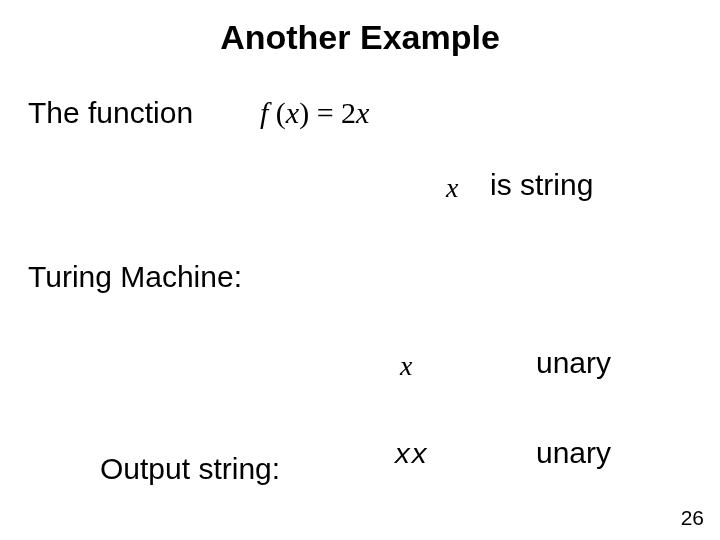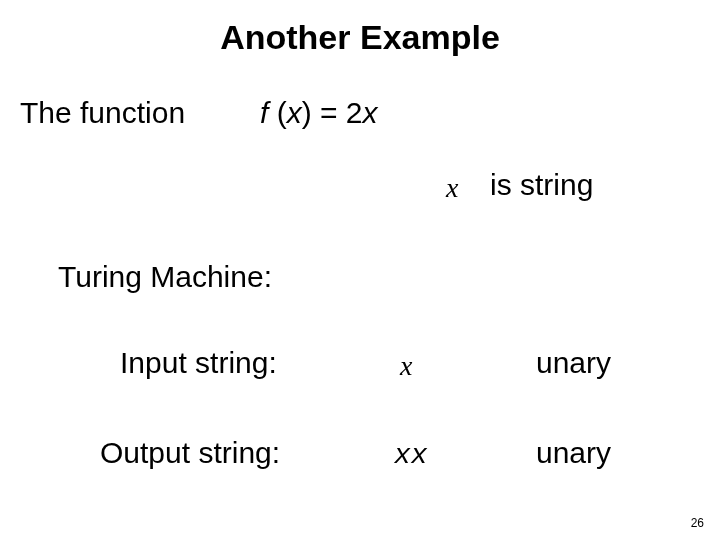--- a/index.html
+++ b/index.html
@@ -23,28 +23,28 @@
     top: 18px;
     left: 0;
     width: 100%;
     text-align: center;
     font-size: 34px;
     font-weight: bold;
   }
   .line1-left {
     position: absolute;
     top: 96px;
-    left: 20px;
+    left: 28px;
     font-size: 30px;
   }
   .line1-formula {
     position: absolute;
     top: 96px;
     left: 260px;
-    font-family: Liberation Sans, sans-serif;
+    font-family: Liberation Serif, serif;
     font-style: italic;
     font-size: 30px;
   }
   .line1-right {
     position: absolute;
     top: 96px;
     left: 490px;
     font-size: 30px;
   }
   .line2-x {
@@ -59,21 +59,20 @@
     position: absolute;
     top: 168px;
     left: 490px;
     font-size: 30px;
   }
   .turing {
     position: absolute;
     top: 260px;
     left: 28px;
     font-size: 30px;
-    margin-left: 30px;
   }
   .input-label {
     position: absolute;
     top: 346px;
     left: 120px;
     font-size: 30px;
   }
   .input-sym {
     position: absolute;
     top: 350px;
@@ -83,21 +82,21 @@
     font-size: 28px;
   }
   .input-unary {
     position: absolute;
     top: 346px;
     left: 536px;
     font-size: 30px;
   }
   .output-label {
     position: absolute;
-    top: 436px;
+    top: 452px;
     left: 100px;
     font-size: 30px;
   }
   .output-sym {
     position: absolute;
     top: 440px;
     left: 394px;
     font-family: Liberation Mono, monospace;
     font-style: italic;
     font-size: 28px;
@@ -106,21 +105,21 @@
     position: absolute;
     top: 436px;
     left: 536px;
     font-size: 30px;
   }
   .page-num {
     position: absolute;
     bottom: 10px;
     right: 16px;
     font-family: Arial, Helvetica, sans-serif;
-    font-size: 12px;
+    font-size: 21px;
     color: #000000;
   }
   .fn { font-style: italic; }
   .paren { font-style: normal; }
 </style>
 </head>
 <body>
 
 <div class="slide">
 
@@ -131,21 +130,20 @@
   <div class="line1-formula">
     <span class="fn">f</span><span class="paren"> (</span><span class="fn">x</span><span class="paren">) </span><span class="paren">= 2</span><span class="fn">x</span>
   </div>
 
 
   <div class="line2-x">x</div>
   <div class="line2-text">is string</div>
 
   <div class="turing">Turing Machine:</div>
 
-  <div class="input-label">Input string:</div>
   <div class="input-sym">x</div>
   <div class="input-unary">unary</div>
 
   <div class="output-label">Output string:</div>
   <div class="output-sym">xx</div>
   <div class="output-unary">unary</div>
 
   <div class="page-num">26</div>
 
 </div>

